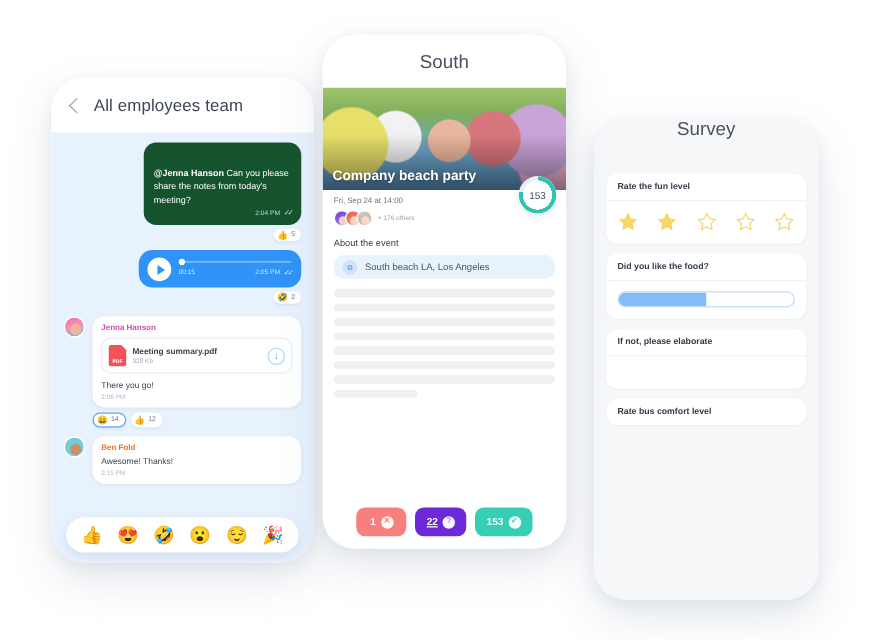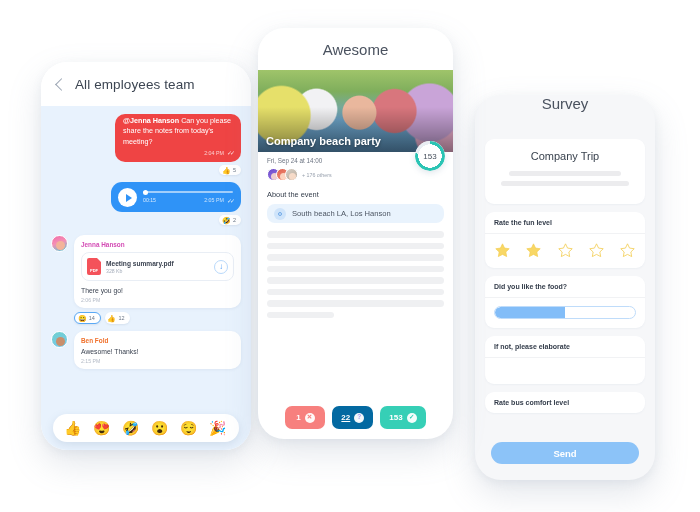--- a/index.html
+++ b/index.html
@@ -33,22 +33,22 @@
   }
   .chat-title { font-size: 13.5px; color: #3c4552; letter-spacing: .1px; }
 
   .chat-body {
     position: relative; height: 344px; background: #e8f2fd;
     padding: 8px 10px 0 10px;
   }
 
   .bubble-out-wrap { display: flex; justify-content: flex-end; }
   .bubble-out {
-    background: #ef4444; color: #fff; border-radius: 10px;
-    padding: 2px 8px 4px 8px; max-width: 126px;
+    background: #14532d; color: #fff; border-radius: 10px;
+    padding: 20px 8px 4px 8px; max-width: 126px;
     font-size: 7.2px; line-height: 1.45;
   }
   .bubble-out .mention { font-weight: bold; }
   .meta-row { display: flex; justify-content: flex-end; align-items: center; gap: 3px; margin-top: 2px; }
   .meta-time { font-size: 5.3px; color: rgba(255,255,255,.75); }
   .ticks { font-size: 6px; color: rgba(255,255,255,.85); letter-spacing: -2px; }
 
   .reaction-float {
     display: flex; justify-content: flex-end; margin-top: 3px;
   }
@@ -206,21 +206,21 @@
   .rsvp-bar {
     position: absolute; left: 0; right: 0; bottom: 10px;
     display: flex; justify-content: center; gap: 7px;
   }
   .rsvp {
     height: 23px; min-width: 40px; border-radius: 7px; color: #fff;
     display: flex; align-items: center; justify-content: center; gap: 4px;
     font-size: 8px; font-weight: bold; padding: 0 9px;
   }
   .rsvp.no { background: #f7807e; }
-  .rsvp.maybe { background: #0369a1; text-decoration: underline; }
+  .rsvp.maybe { background: #6d28d9; text-decoration: underline; }
   .rsvp.yes { background: #36cfb6; }
   .rsvp-badge {
     width: 10px; height: 10px; border-radius: 50%; background: rgba(255,255,255,.95);
     display: flex; align-items: center; justify-content: center;
     font-size: 6.5px; line-height: 1;
   }
   .rsvp.no .rsvp-badge { color: #f7807e; }
   .rsvp.maybe .rsvp-badge { color: #a997f2; }
   .rsvp.yes .rsvp-badge { color: #36cfb6; }
 
@@ -361,21 +361,21 @@
         <span>😌</span>
         <span>🎉</span>
       </div>
 
     </div>
   </div>
 
   <div class="panel" id="events-panel">
 
     <div class="ev-header">
-      <div class="ev-title">Awesome</div>
+      <div class="ev-title">South</div>
     </div>
 
     <div class="ev-hero">
       <div class="hero-img"></div>
       <div class="hero-caption">Company beach party</div>
     </div>
 
     <div class="ev-info">
       <div class="count-ring">
         <span>153</span>
@@ -389,21 +389,21 @@
         </div>
         <div class="att-more">+ 176 others</div>
       </div>
 
       <div class="ev-section-title">About the event</div>
 
       <div class="loc-pill">
         <div class="loc-ico">
             <i></i>
           </div>
-        <div class="loc-text">South beach LA, Los Hanson</div>
+        <div class="loc-text">South beach LA, Los Angeles</div>
       </div>
     </div>
 
     <div class="skeletons">
       <div class="sk"></div>
       <div class="sk"></div>
       <div class="sk"></div>
       <div class="sk"></div>
       <div class="sk"></div>
       <div class="sk"></div>
@@ -429,25 +429,20 @@
 
   <div class="panel" id="survey-panel">
 
     <div class="sv-header">
       <div class="sv-title">Survey</div>
     </div>
 
     <div class="sv-scroll">
       <div class="sv-body">
 
-        <div class="sv-card hero">
-          <div class="sv-hero-title">Company Trip</div>
-          <div class="sv-sk w1"></div>
-          <div class="sv-sk w2"></div>
-        </div>
 
         <div class="sv-card">
           <div class="q-label">Rate the fun level</div>
           <div class="q-body">
             <div class="stars">
               <svg class="star" viewBox="0 0 24 24">
                   <path d="M12 2.6l2.9 6 6.6.9-4.8 4.6 1.2 6.5L12 17.5 6.1 20.6l1.2-6.5L2.5 9.5l6.6-.9z" fill="#f8d765" stroke="#f3cf57" stroke-width="1"></path>
                 </svg>
               <svg class="star" viewBox="0 0 24 24">
                   <path d="M12 2.6l2.9 6 6.6.9-4.8 4.6 1.2 6.5L12 17.5 6.1 20.6l1.2-6.5L2.5 9.5l6.6-.9z" fill="#f8d765" stroke="#f3cf57" stroke-width="1"></path>
@@ -479,16 +474,15 @@
           <div class="q-body tall"></div>
         </div>
 
         <div class="sv-card short-q">
           <div class="q-label">Rate bus comfort level</div>
         </div>
 
       </div>
     </div>
 
-    <button class="send-btn">Send</button>
   </div>
 
 </div>
 
 </body></html>

